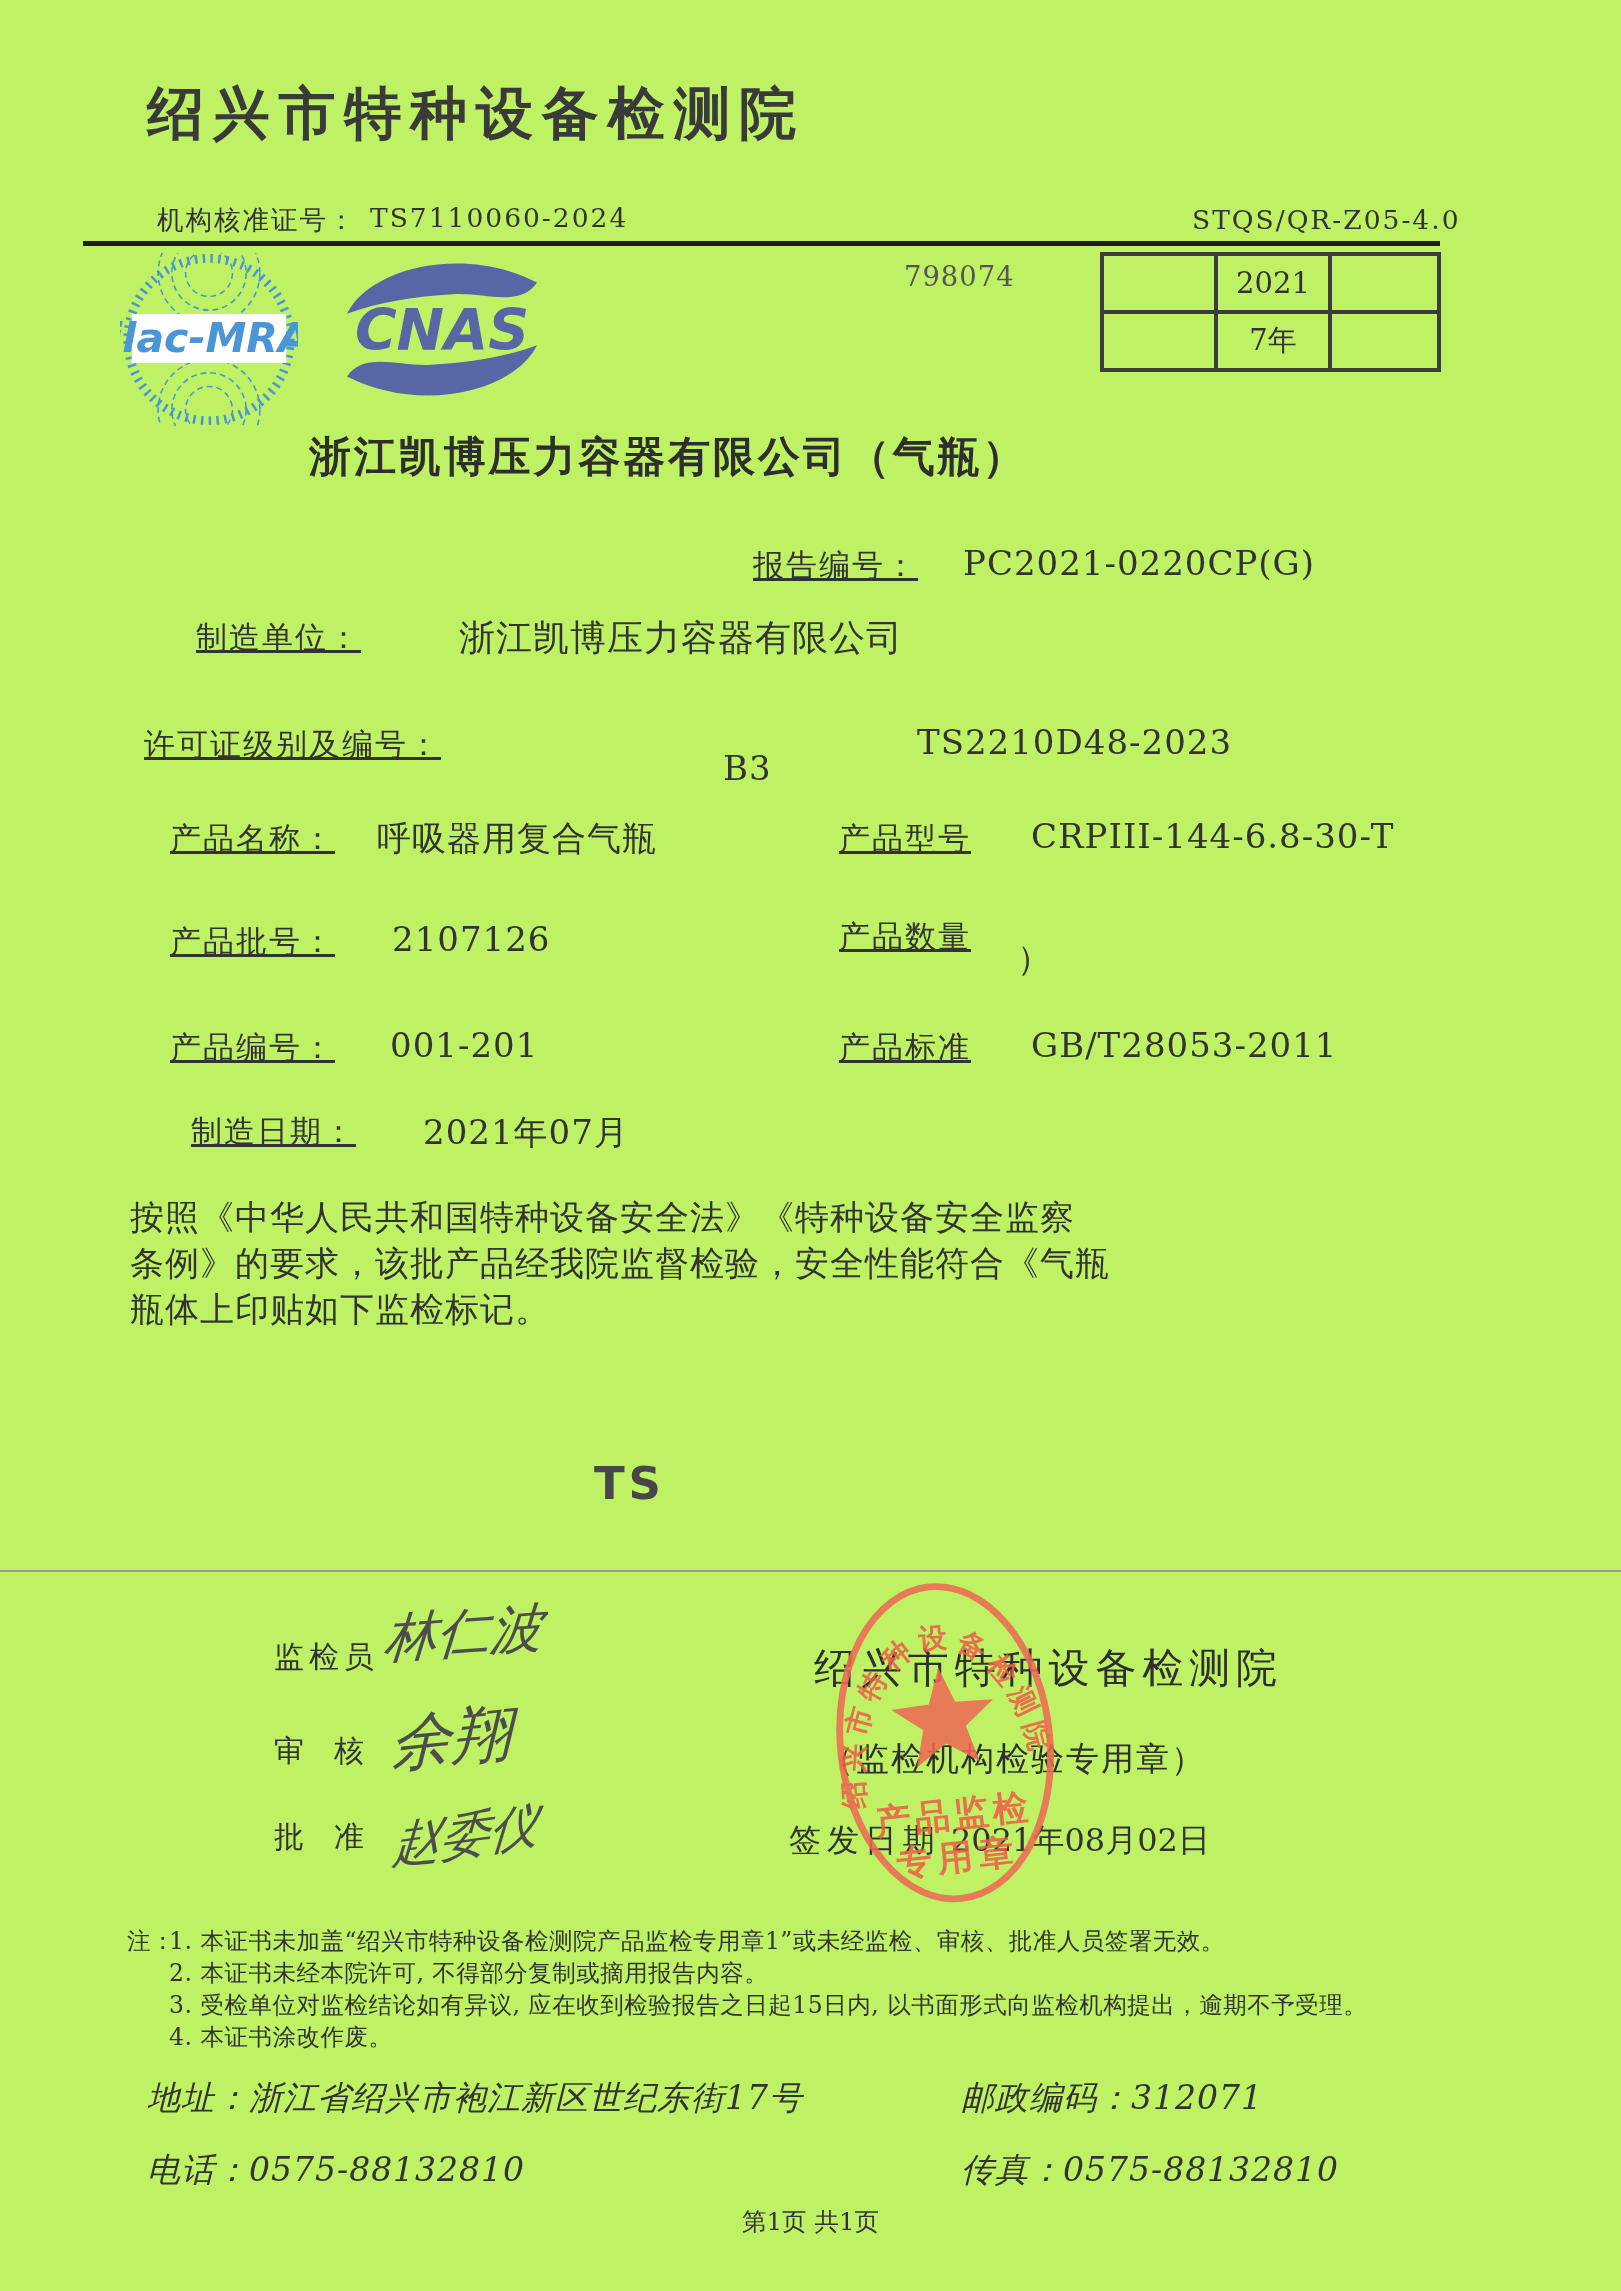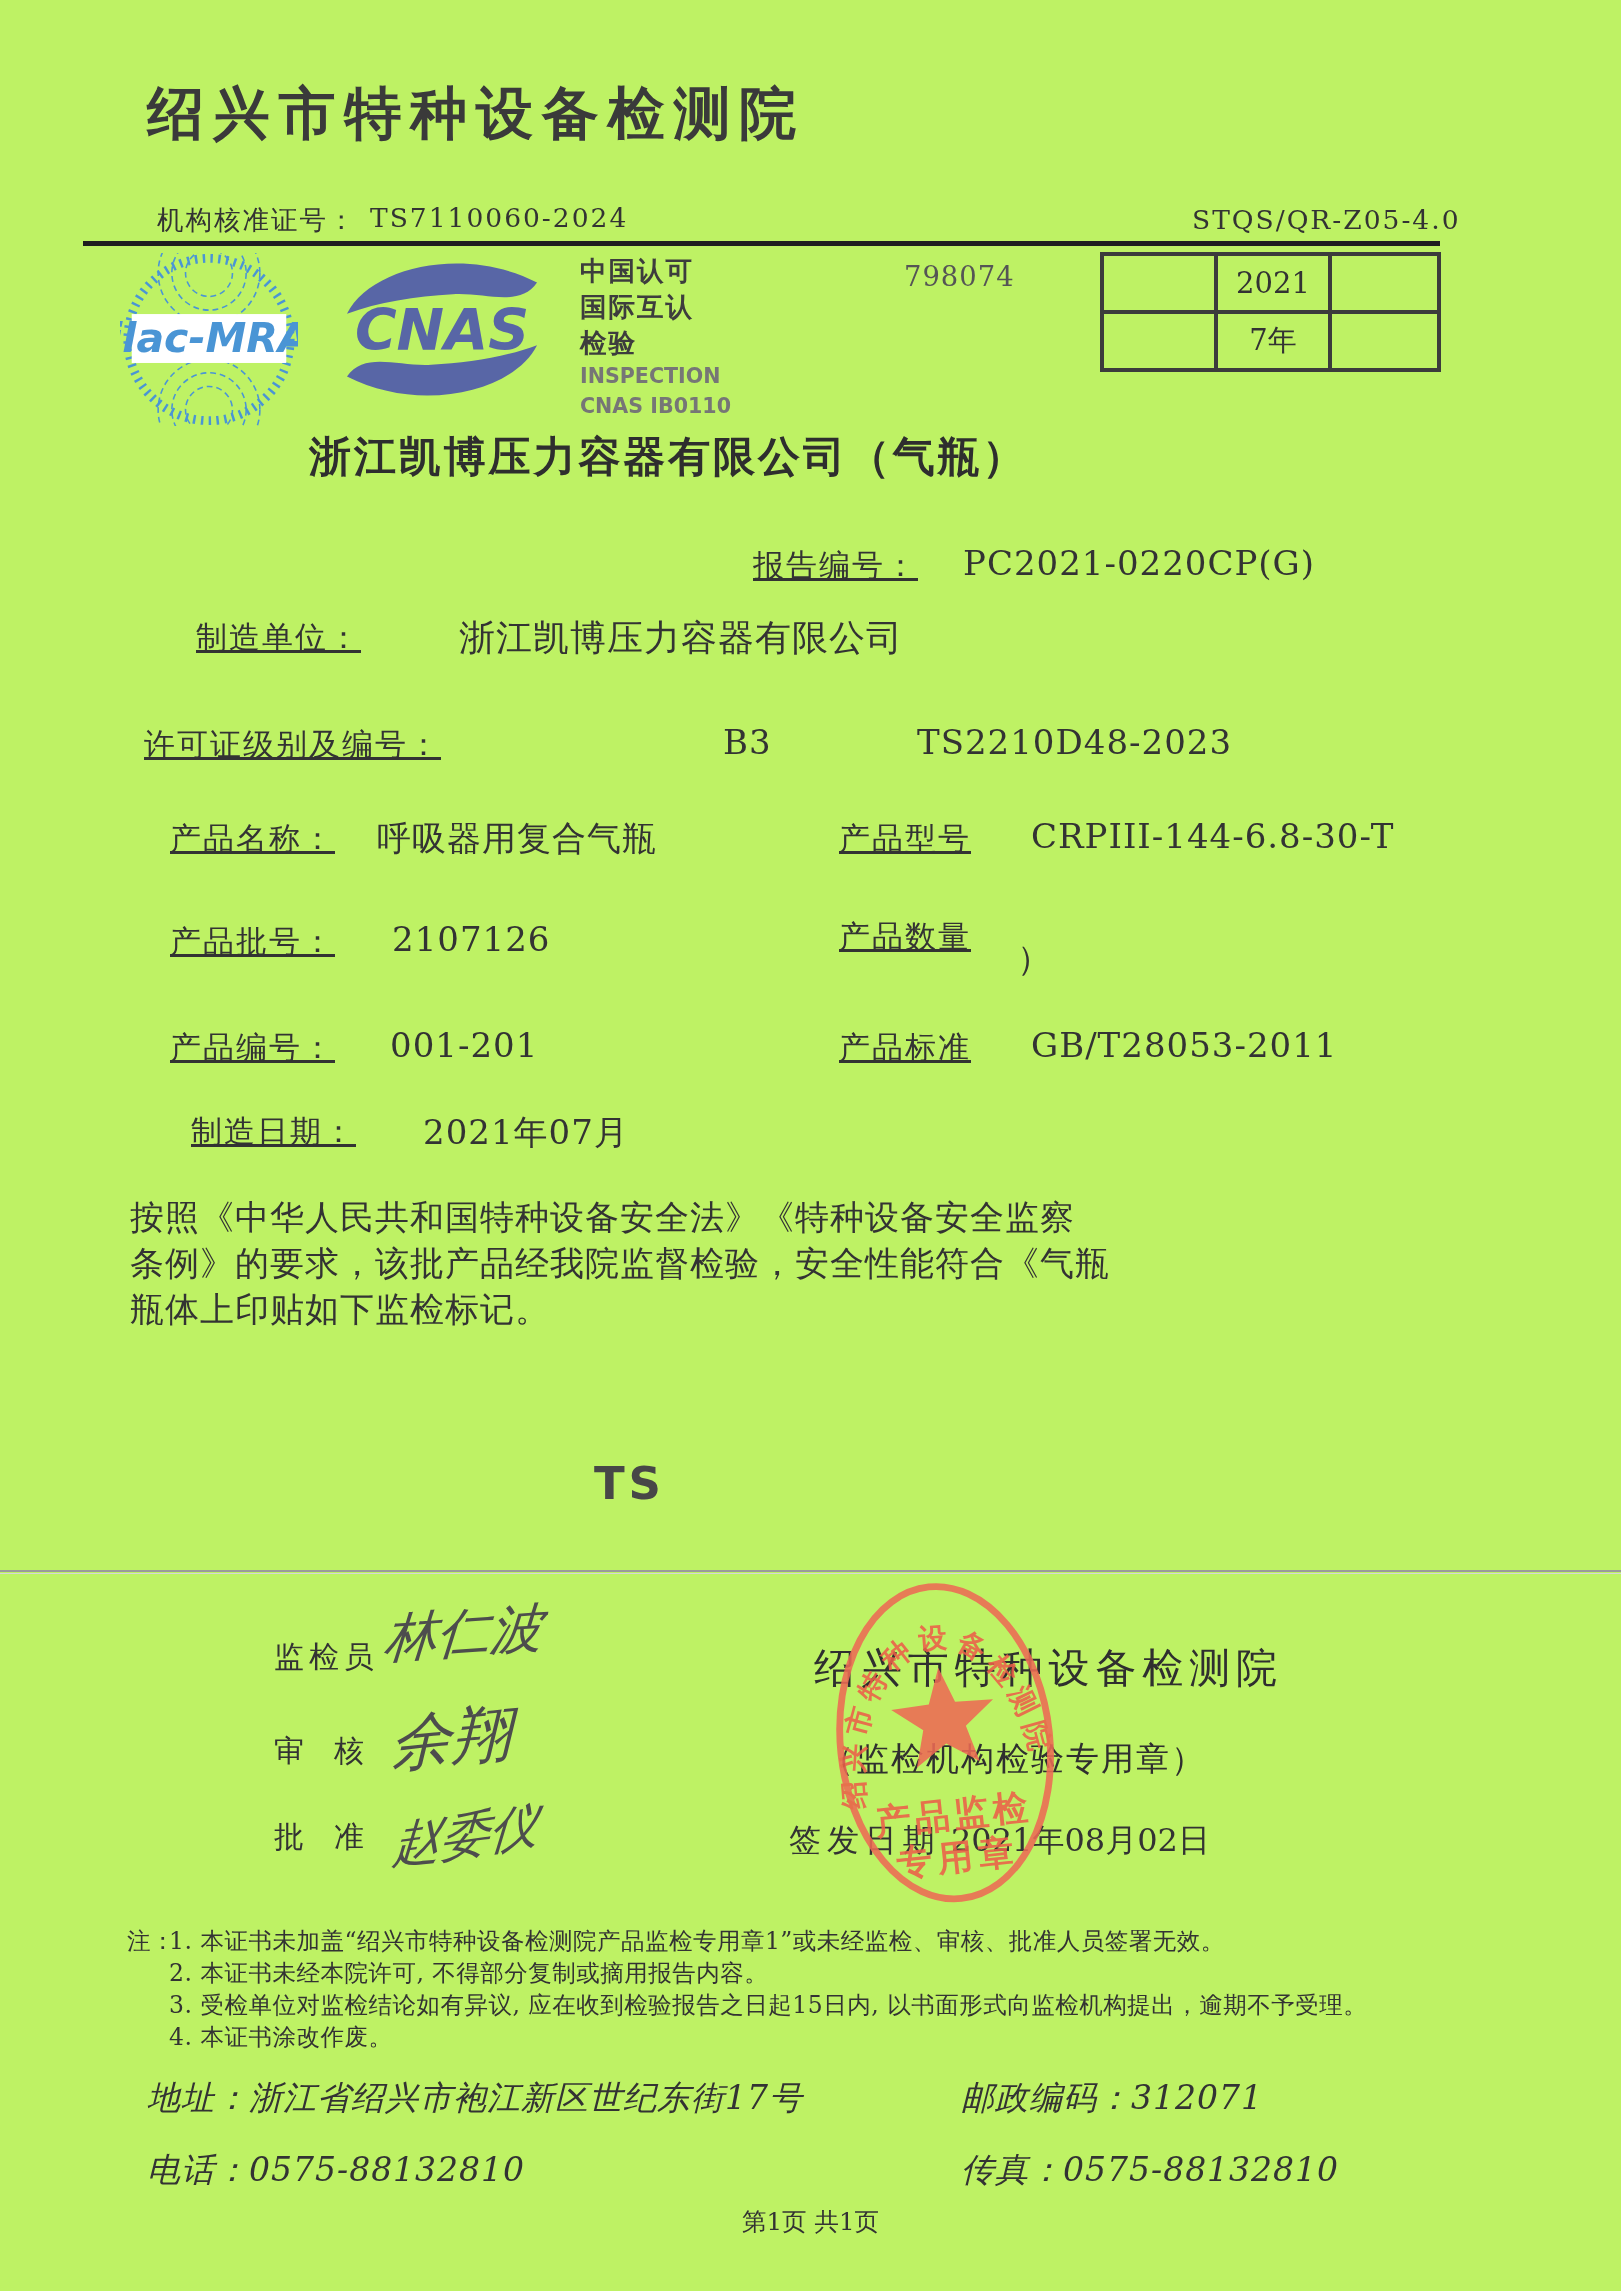--- a/index.html
+++ b/index.html
@@ -54,27 +54,20 @@
   </div>
 
   <div class="abs" style="left:337px; top:257px;">
     <svg width="210" height="145" viewBox="0 0 214 148">
       <path d="M10,58 C34,10 130,-12 204,26 C186,52 152,36 118,38 C80,40 42,46 10,58 Z" fill="#5866a6"></path>
       <path d="M204,90 C180,138 84,160 10,122 C28,96 62,112 96,110 C134,108 172,102 204,90 Z" fill="#5866a6"></path>
       <text x="107" y="95" text-anchor="middle" font-family="DejaVu Sans, sans-serif" font-style="italic" font-weight="bold" font-size="58" fill="#5866a6">CNAS</text>
     </svg>
   </div>
 
-  <div class="abs" style="left:580px; top:253px;">
-    <div class="cert-cn">中国认可</div>
-    <div class="cert-cn">国际互认</div>
-    <div class="cert-cn">检验</div>
-    <div class="cert-en">INSPECTION</div>
-    <div class="cert-en">CNAS IB0110</div>
-  </div>
 
   <div class="abs" style="left:904px; top:261px; font-size:27.4px; color:#555; letter-spacing:1px;">798074</div>
 
   <div class="abs yt" style="left:1100px; top:252px;">
     <div></div>
     <div>2021</div>
     <div></div>
     <div></div>
     <div>7年</div>
     <div></div>
@@ -82,21 +75,21 @@
 
   <div class="abs doc-title" style="left:309px; top:429px;">浙江凯博压力容器有限公司（气瓶）</div>
 
   <div class="abs f-lbl" style="left:753px; top:545px;">报告编号：</div>
   <div class="abs f-val" style="left:963px; top:543px;">PC2021-0220CP(G)</div>
 
   <div class="abs f-lbl" style="left:196px; top:617px;">制造单位：</div>
   <div class="abs f-val" style="left:459px; top:614px; font-size:36px;">浙江凯博压力容器有限公司</div>
 
   <div class="abs f-lbl" style="left:144px; top:724px;">许可证级别及编号：</div>
-  <div class="abs f-val" style="left:723px; top:722px;">B3</div>
+  <div class="abs f-val" style="left:723px; top:748px;">B3</div>
   <div class="abs f-val" style="left:917px; top:722px;">TS2210D48-2023</div>
 
   <div class="abs f-lbl" style="left:170px; top:818px;">产品名称：</div>
   <div class="abs f-val" style="left:377px; top:816px;">呼吸器用复合气瓶</div>
   <div class="abs f-lbl" style="left:839px; top:818px;">产品型号</div>
   <div class="abs f-val" style="left:1031px; top:816px;">CRPIII-144-6.8-30-T</div>
 
   <div class="abs f-lbl" style="left:170px; top:921px;">产品批号：</div>
   <div class="abs f-val" style="left:392px; top:919px;">2107126</div>
   <div class="abs f-lbl" style="left:839px; top:916px;">产品数量</div>

